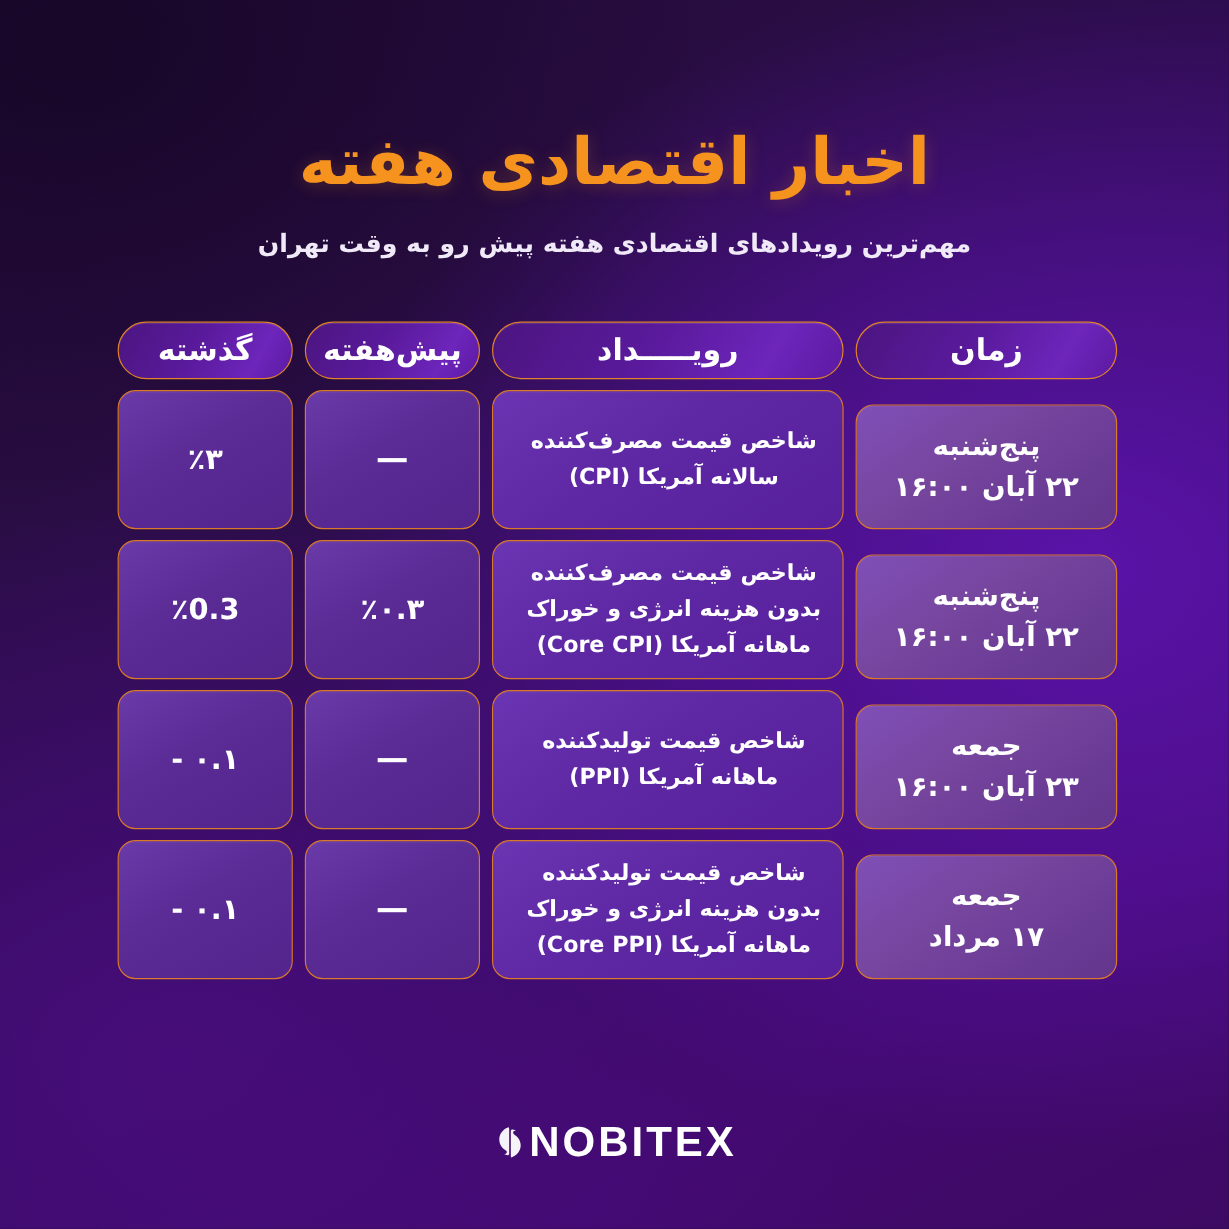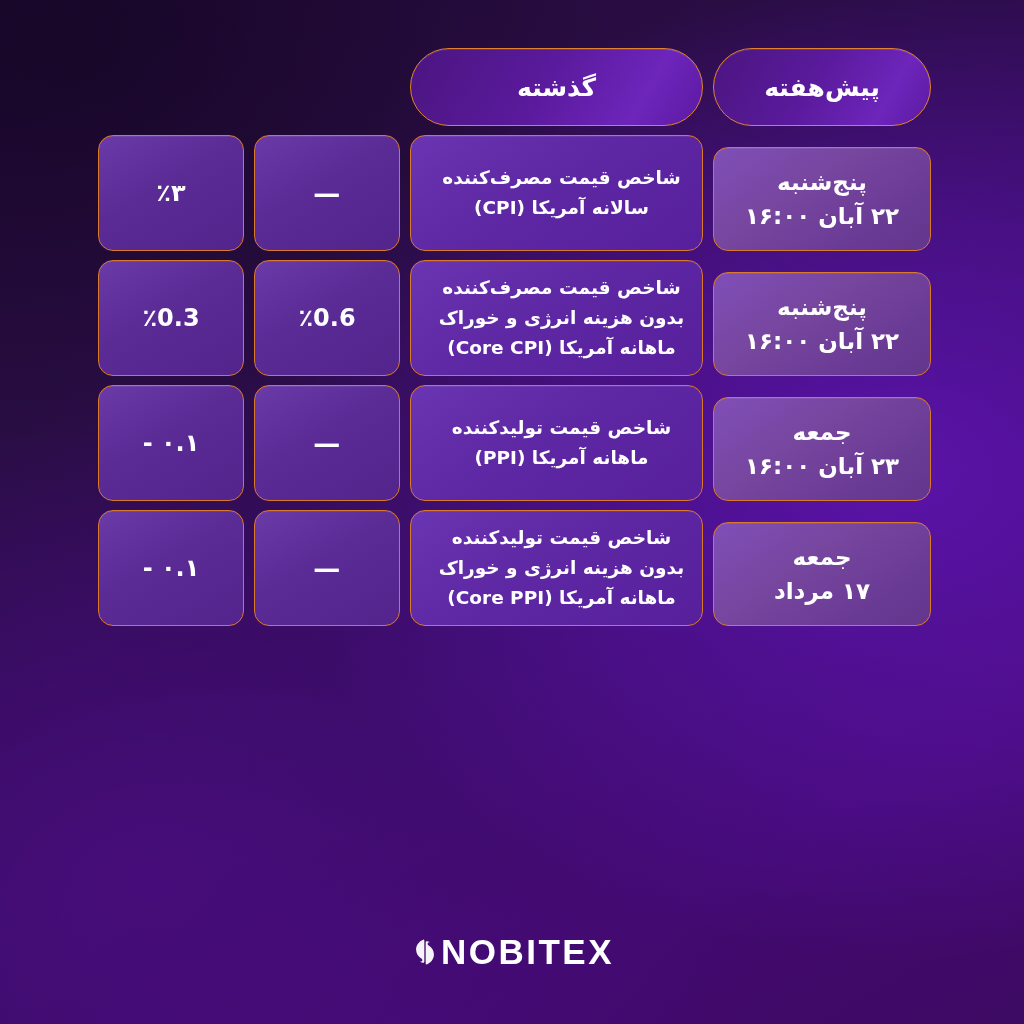--- a/index.html
+++ b/index.html
@@ -81,21 +81,21 @@
   }
 
   .row {
     display: grid;
     grid-template-columns: 218px 293px 146px 146px;
     gap: 10px;
   }
 
   .head-row .cell {
     border-radius: 999px;
-    height: 78px;
+    height: 48px;
     border: 1.6px solid #e0832a;
     background:
       linear-gradient(120deg, #4b1580 0%, #5a1a9c 45%, #6d25bb 78%, #5c1aa2 100%);
     box-shadow: inset 0 1px 0 rgba(255,255,255,0.10);
     display: flex;
     align-items: center;
     justify-content: center;
   }
 
   .head-row .cell .txt {
@@ -181,25 +181,35 @@
     letter-spacing: 2.5px;
     font-family: "Liberation Sans", sans-serif;
   }
 </style>
 </head>
 <body>
 
 <div class="poster">
   <div class="poster-inner">
 
+    <div class="header">
+      <div class="title">اخبار اقتصادی هفته</div>
+      <div class="subtitle">مهم‌ترین رویدادهای اقتصادی هفته پیش رو به وقت تهران</div>
+    </div>
 
     <div class="table">
 
       <div class="row head-row">
         <div class="cell head">
+          <span class="txt">زمان</span>
+        </div>
+        <div class="cell head">
+          <span class="txt">رویـــــداد</span>
+        </div>
+        <div class="cell head">
           <span class="txt">پیش‌هفته</span>
         </div>
         <div class="cell head">
           <span class="txt">گذشته</span>
         </div>
       </div>
 
       <div class="row data-row">
         <div class="cell time">
           <span class="txt">پنج‌شنبه<br>۲۲ آبان  ۱۶:۰۰</span>
@@ -216,21 +226,21 @@
       </div>
 
       <div class="row data-row">
         <div class="cell time">
           <span class="txt">پنج‌شنبه<br>۲۲ آبان  ۱۶:۰۰</span>
         </div>
         <div class="cell event">
           <span class="txt">شاخص قیمت مصرف‌کننده<br>بدون هزینه انرژی و خوراک<br>ماهانه آمریکا (Core CPI)</span>
         </div>
         <div class="cell val">
-          <span class="txt">٪0.6</span>
+          <span class="txt">٪۰.۳</span>
         </div>
         <div class="cell val">
           <span class="txt">٪0.3</span>
         </div>
       </div>
 
       <div class="row data-row">
         <div class="cell time">
           <span class="txt">جمعه<br>۲۳ آبان  ۱۶:۰۰</span>
         </div>

